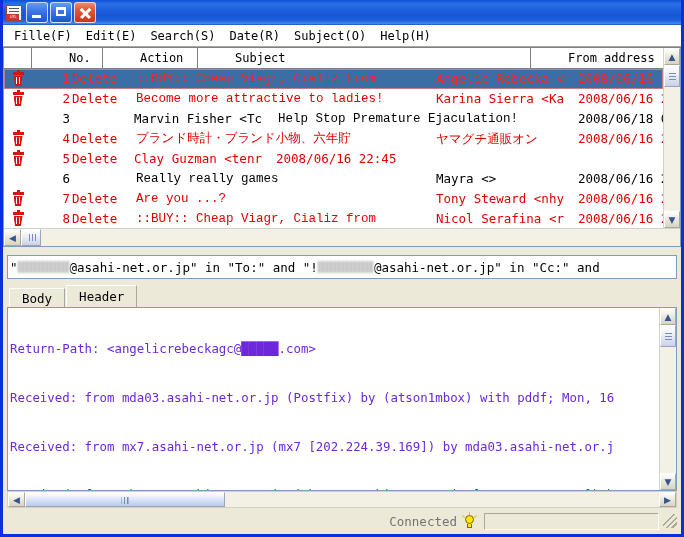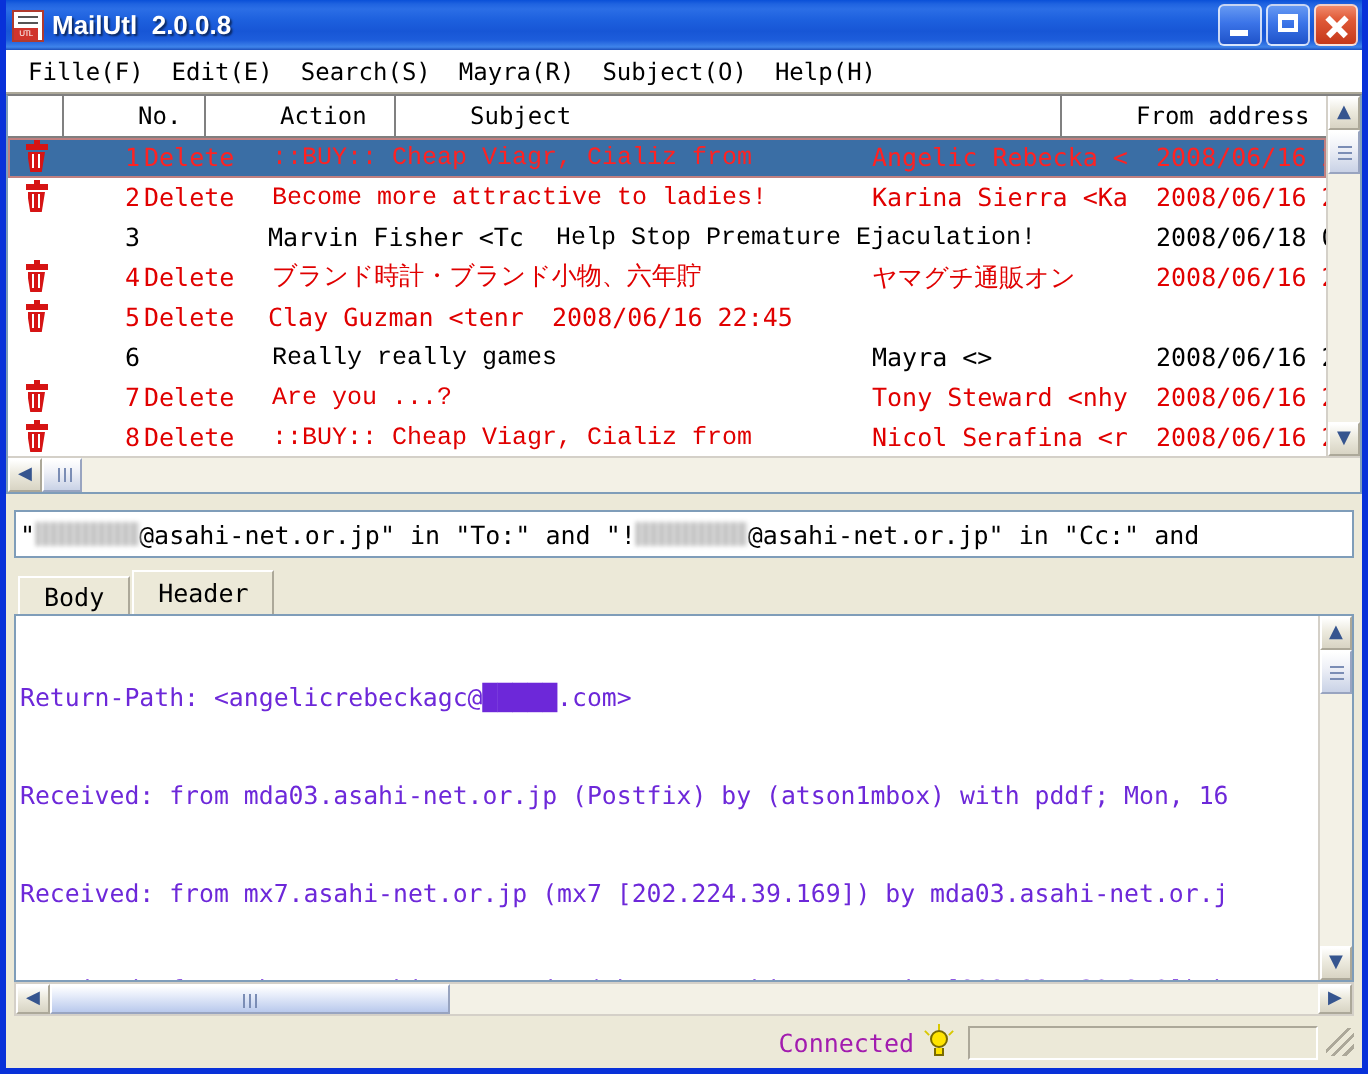--- a/index.html
+++ b/index.html
@@ -506,21 +506,21 @@
     display: flex;
     align-items: center;
     justify-content: flex-end;
     background: #ece9d8;
     padding-right: 4px;
     position: relative;
   }
   .status-text {
     font-family: "DejaVu Sans Mono", monospace;
     font-size: 12.5px;
-    color: #a21caf;
+    color: #737373;
     white-space: pre;
     margin-right: 6px;
   }
   .bulb {
     width: 13px; height: 15px;
     position: relative;
     margin-right: 8px;
     flex: 0 0 13px;
   }
   .bulb .glass {
@@ -568,33 +568,32 @@
 </head>
 <body>
 
 <div class="window">
 
   <div class="titlebar">
     <div class="title-icon">
       <div class="lines"></div>
       <div class="tag">UTL</div>
     </div>
-    <div class="title-text">MailUtl  2.0.0.8</div>
     <div class="winbtns">
       <div class="winbtn min"></div>
       <div class="winbtn max"></div>
       <div class="winbtn close"></div>
     </div>
   </div>
 
   <div class="menubar">
     <div class="menu-item">Fille(F)</div>
     <div class="menu-item">Edit(E)</div>
     <div class="menu-item">Search(S)</div>
-    <div class="menu-item">Mayra(R)</div>
+    <div class="menu-item">Date(R)</div>
     <div class="menu-item">Subject(O)</div>
     <div class="menu-item">Help(H)</div>
   </div>
 
   <div class="client">
 
     <div class="listpane">
       <div class="list-body-wrap">
         <div class="list-main">
 

